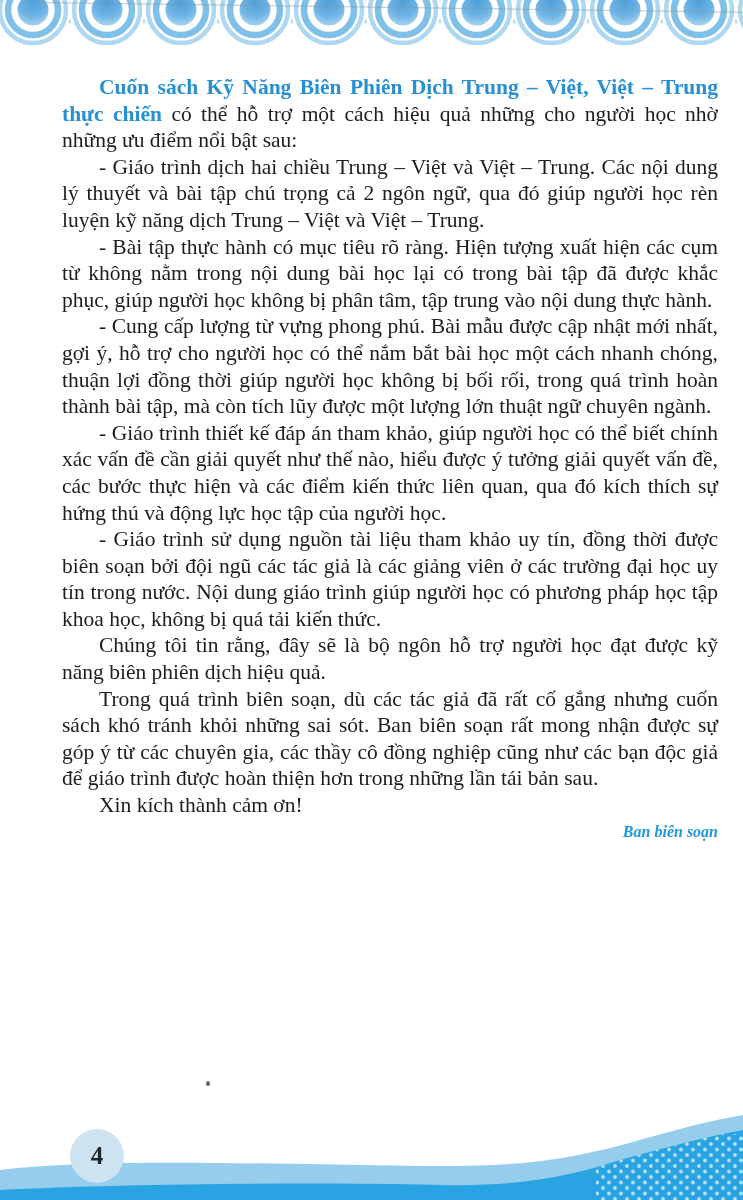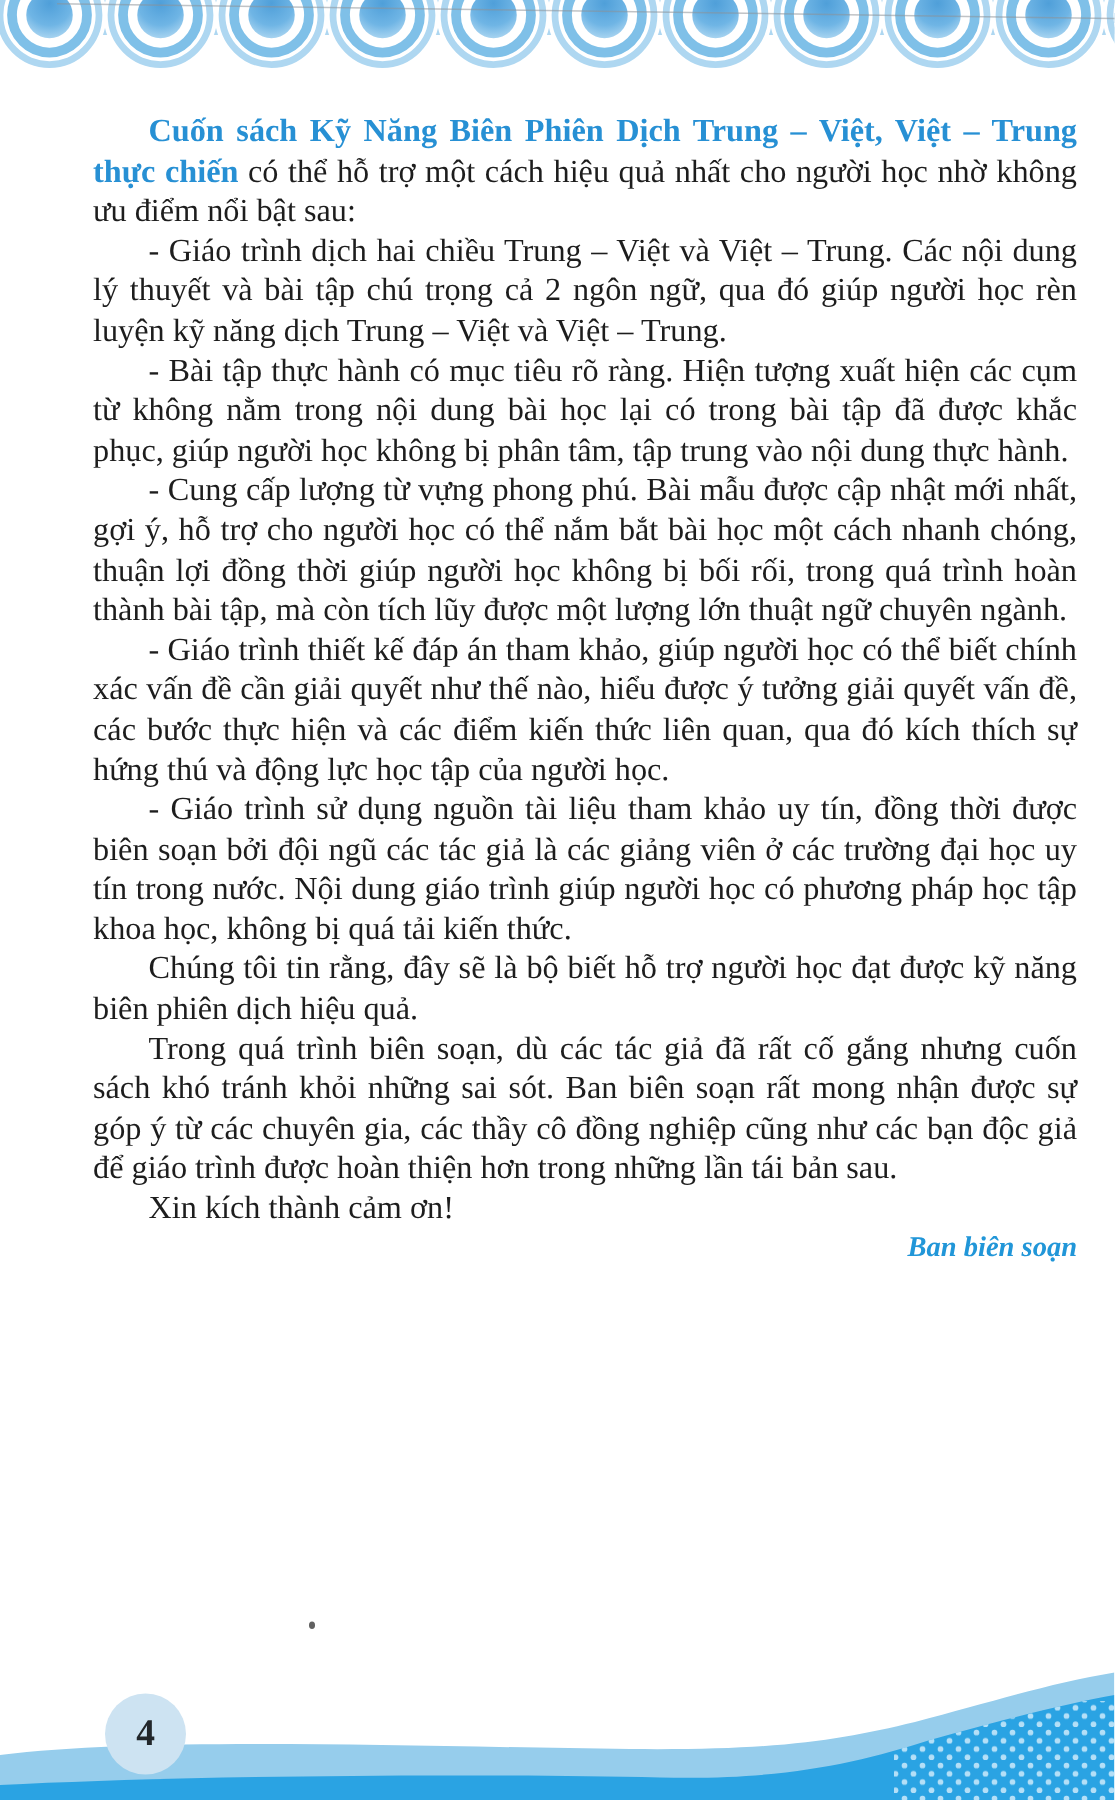--- a/index.html
+++ b/index.html
@@ -17,21 +17,21 @@
   
   .text-block{
     position:absolute;left:62px;top:74px;width:656px;
     font-size:21.5px;line-height:26.6px;color:#1d1d1d;
     text-align:justify;
   }
   .text-block p{margin:0;text-indent:37px;}
   .accent{color:#2790d4;font-weight:bold;}
   .signature{
     text-align:right;margin-top:8px;text-indent:0;
-    color:#2196d8;font-weight:bold;font-style:italic;font-size:19px;
+    color:#2196d8;font-weight:bold;font-style:italic;font-size:16px;
   }
   .stray-dot{
     position:absolute;left:206px;top:1081px;width:4px;height:5px;
     background:#3a3a3a;border-radius:50%;opacity:.8;
   }
   
   .bottom-wave{position:absolute;left:0;bottom:0;width:743px;height:92px;}
   .page-badge{
     position:absolute;left:70px;top:1129px;width:54px;height:54px;
     background:#cde3f2;border-radius:50%;
@@ -81,27 +81,27 @@
     <use href="#scale" x="403" y="10"></use>
   <use href="#scale" x="477" y="10"></use>
     <use href="#scale" x="551" y="10"></use>
   <use href="#scale" x="625" y="10"></use>
     <use href="#scale" x="699" y="10"></use>
   <use href="#scale" x="773" y="10"></use>
 </svg>
 <div class="scan-line"></div>
 
 <div class="text-block">
-  <p><span class="accent">Cuốn sách Kỹ Năng Biên Phiên Dịch Trung – Việt, Việt – Trung thực chiến</span><span> có thể hỗ trợ một cách hiệu quả nhất cho người học nhờ không ưu điểm nổi bật sau:</span></p>
+  <p><span class="accent">Cuốn sách Kỹ Năng Biên Phiên Dịch Trung – Việt, Việt – Trung thực chiến</span><span> có thể hỗ trợ một cách hiệu quả những cho người học nhờ những ưu điểm nổi bật sau:</span></p>
   <p>- Giáo trình dịch hai chiều Trung – Việt và Việt – Trung. Các nội dung lý thuyết và bài tập chú trọng cả 2 ngôn ngữ, qua đó giúp người học rèn luyện kỹ năng dịch Trung – Việt và Việt – Trung.</p>
   <p>- Bài tập thực hành có mục tiêu rõ ràng. Hiện tượng xuất hiện các cụm từ không nằm trong nội dung bài học lại có trong bài tập đã được khắc phục, giúp người học không bị phân tâm, tập trung vào nội dung thực hành.</p>
   <p>- Cung cấp lượng từ vựng phong phú. Bài mẫu được cập nhật mới nhất, gợi ý, hỗ trợ cho người học có thể nắm bắt bài học một cách nhanh chóng, thuận lợi đồng thời giúp người học không bị bối rối, trong quá trình hoàn thành bài tập, mà còn tích lũy được một lượng lớn thuật ngữ chuyên ngành.</p>
   <p>- Giáo trình thiết kế đáp án tham khảo, giúp người học có thể biết chính xác vấn đề cần giải quyết như thế nào, hiểu được ý tưởng giải quyết vấn đề, các bước thực hiện và các điểm kiến thức liên quan, qua đó kích thích sự hứng thú và động lực học tập của người học.</p>
   <p>- Giáo trình sử dụng nguồn tài liệu tham khảo uy tín, đồng thời được biên soạn bởi đội ngũ các tác giả là các giảng viên ở các trường đại học uy tín trong nước. Nội dung giáo trình giúp người học có phương pháp học tập khoa học, không bị quá tải kiến thức.</p>
-  <p>Chúng tôi tin rằng, đây sẽ là bộ biết hỗ trợ người học đạt được kỹ năng biên phiên dịch hiệu quả.</p>
+  <p>Chúng tôi tin rằng, đây sẽ là bộ ngôn hỗ trợ người học đạt được kỹ năng biên phiên dịch hiệu quả.</p>
   <p>Trong quá trình biên soạn, dù các tác giả đã rất cố gắng nhưng cuốn sách khó tránh khỏi những sai sót. Ban biên soạn rất mong nhận được sự góp ý từ các chuyên gia, các thầy cô đồng nghiệp cũng như các bạn độc giả để giáo trình được hoàn thiện hơn trong những lần tái bản sau.</p>
   <p>Xin kích thành cảm ơn!</p>
   <p class="signature">Ban biên soạn</p>
 </div>
 
 <div class="stray-dot"></div>
 
 <svg class="bottom-wave" viewBox="0 0 743 92" width="743" height="92" aria-hidden="true">
   <defs>
     <pattern id="dots" width="12" height="11" patternUnits="userSpaceOnUse">

